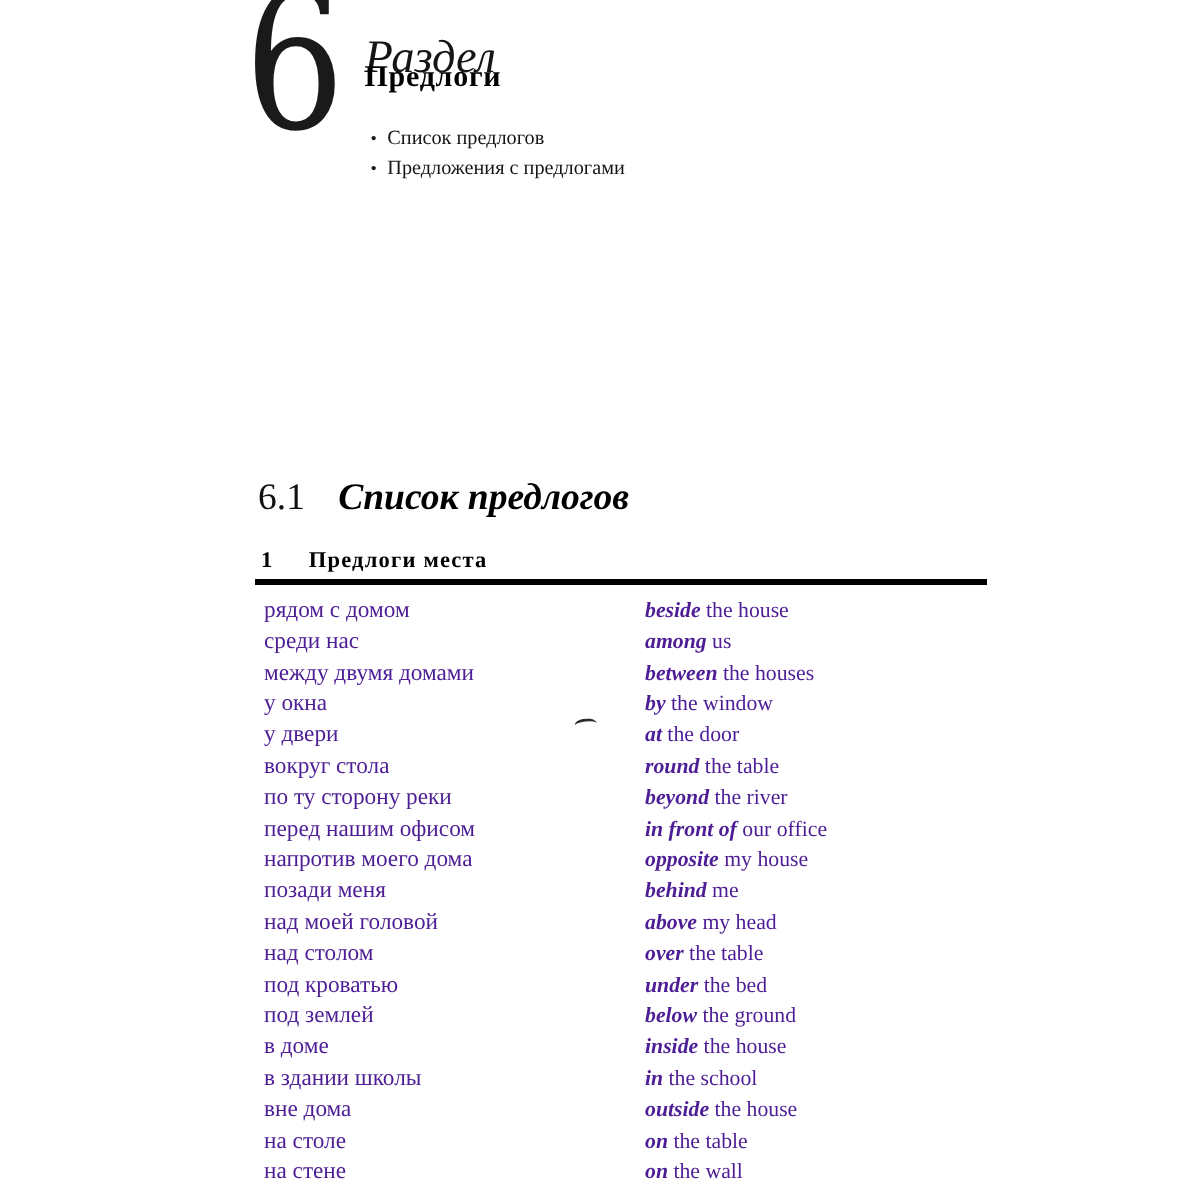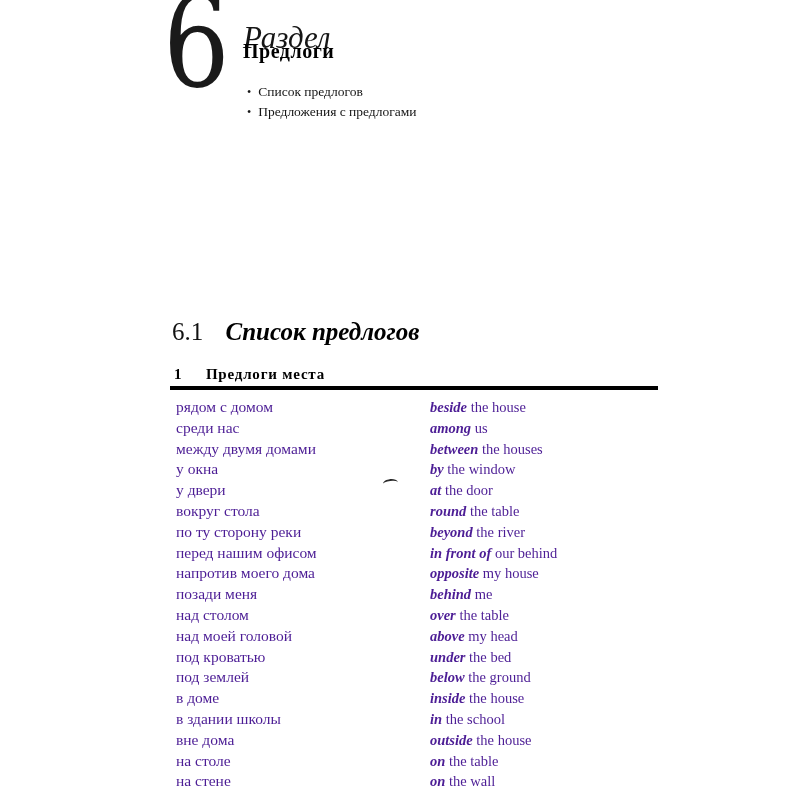--- a/index.html
+++ b/index.html
@@ -208,44 +208,44 @@
     </div>
 
 
     <div class="row">
       <span class="ru">по ту сторону реки</span>
       <span class="en"><span class="prep">beyond</span><span class="rest"> the river</span></span>
     </div>
 
     <div class="row">
       <span class="ru">перед нашим офисом</span>
-      <span class="en"><span class="prep">in front of</span><span class="rest"> our behind</span></span>
+      <span class="en"><span class="prep">in front of</span><span class="rest"> our office</span></span>
     </div>
 
     <div class="row">
       <span class="ru">напротив моего дома</span>
       <span class="en"><span class="prep">opposite</span><span class="rest"> my house</span></span>
     </div>
 
     <div class="row">
       <span class="ru">позади меня</span>
       <span class="en"><span class="prep">behind</span><span class="rest"> me</span></span>
     </div>
 
     <div class="row">
+      <span class="ru">над моей головой</span>
+      <span class="en"><span class="prep">above</span><span class="rest"> my head</span></span>
+    </div>
+
+    <div class="row">
       <span class="ru">над столом</span>
       <span class="en"><span class="prep">over</span><span class="rest"> the table</span></span>
     </div>
 
     <div class="row">
-      <span class="ru">над моей головой</span>
-      <span class="en"><span class="prep">above</span><span class="rest"> my head</span></span>
-    </div>
-
-    <div class="row">
       <span class="ru">под кроватью</span>
       <span class="en"><span class="prep">under</span><span class="rest"> the bed</span></span>
     </div>
 
     <div class="row">
       <span class="ru">под землей</span>
       <span class="en"><span class="prep">below</span><span class="rest"> the ground</span></span>
     </div>
 
     <div class="row">

